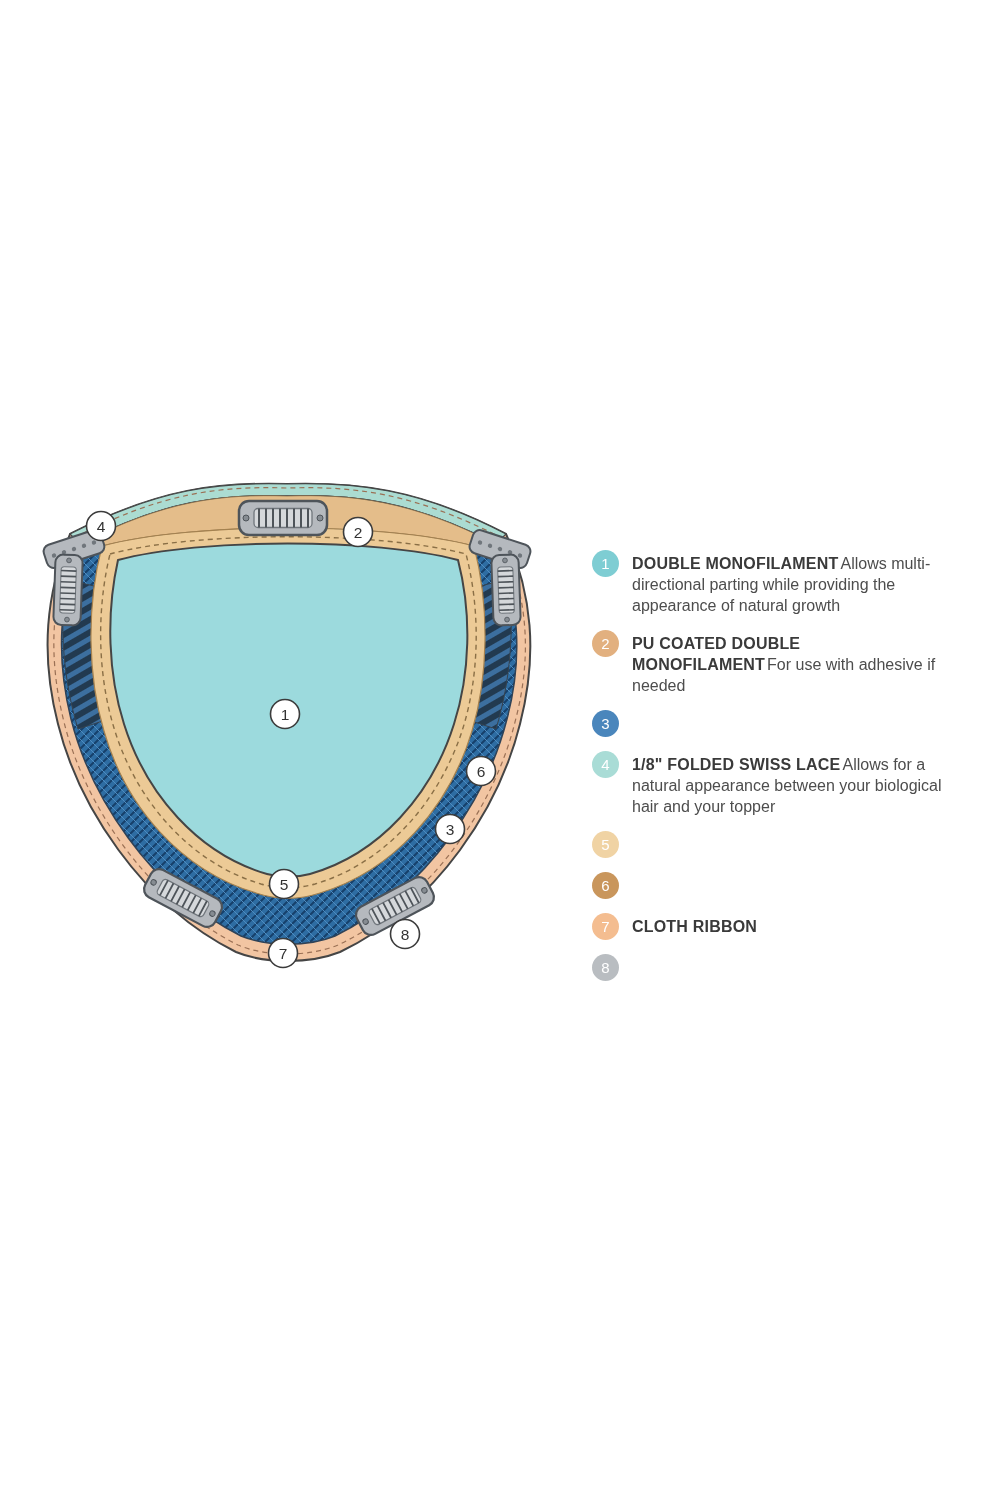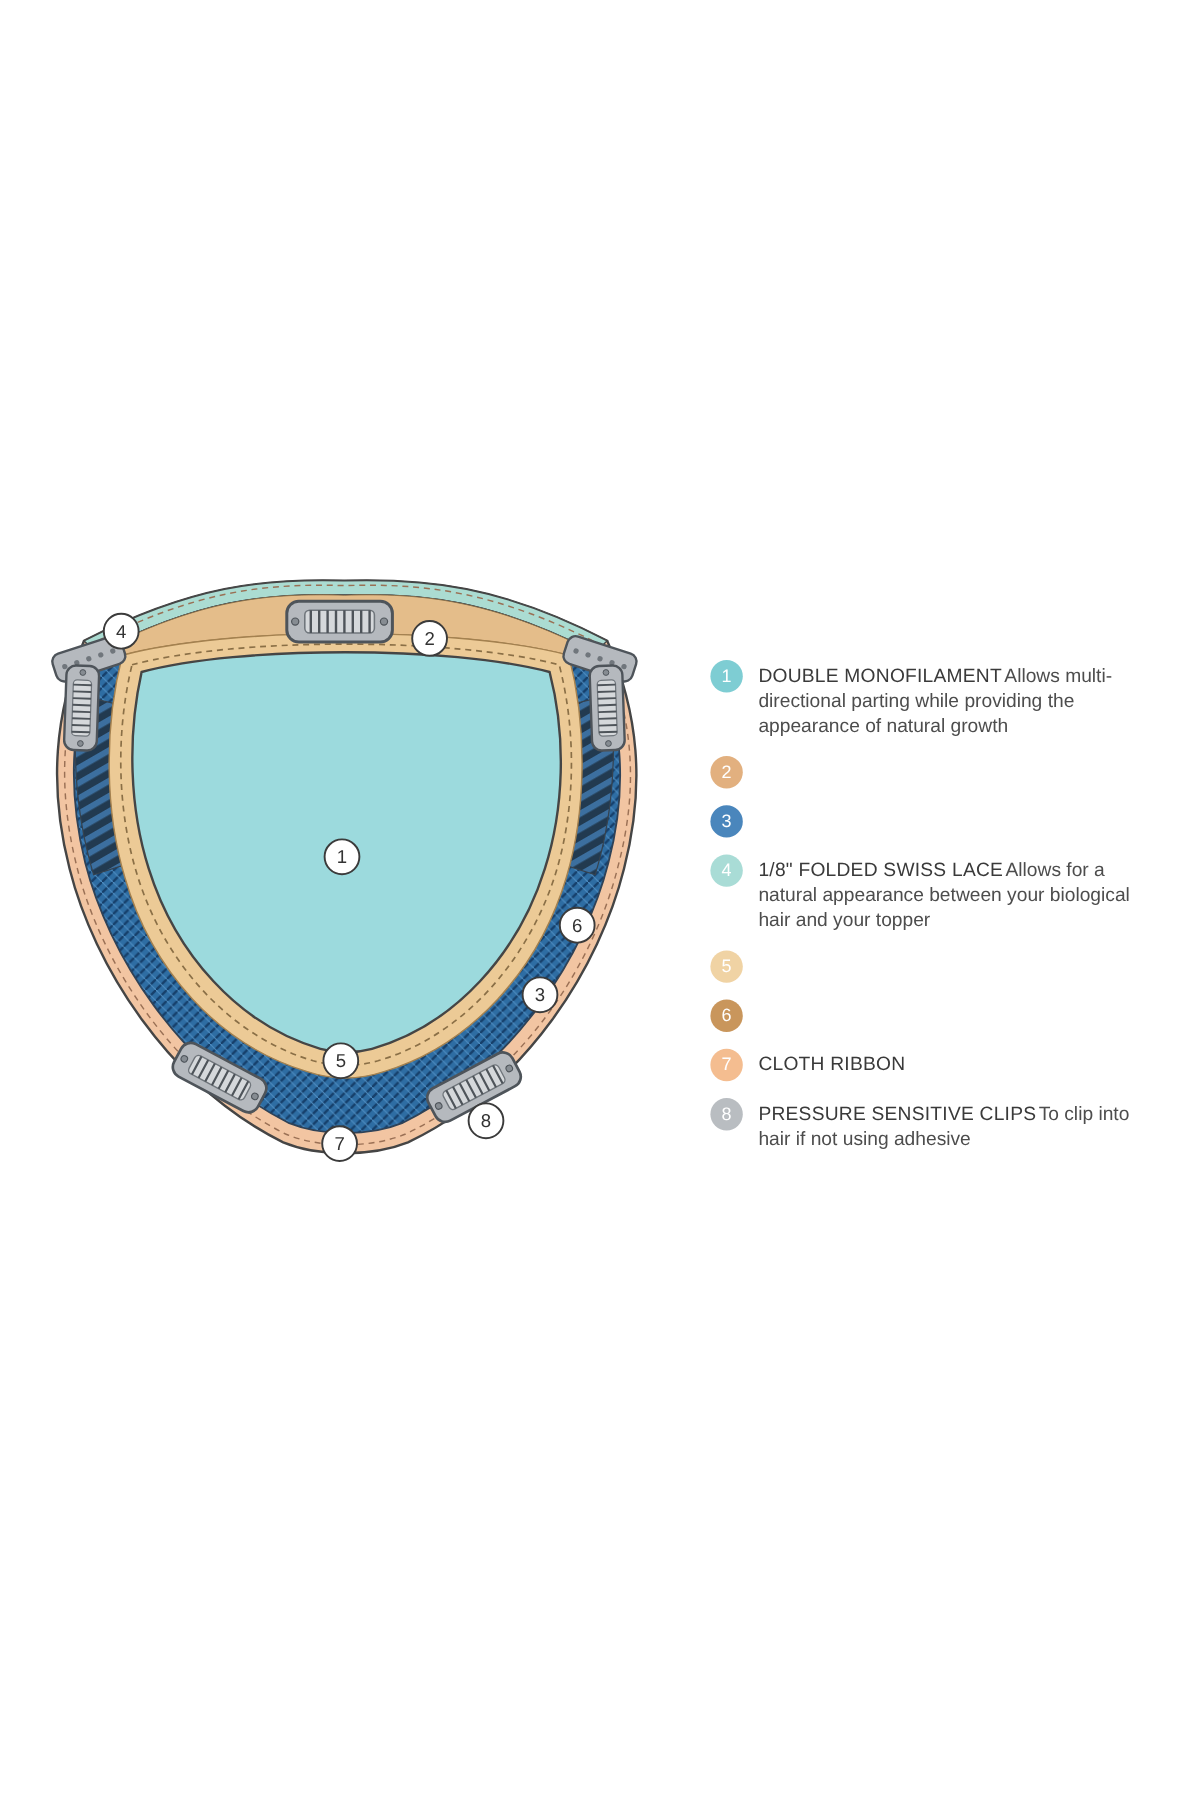--- a/index.html
+++ b/index.html
@@ -11,21 +11,21 @@
   .diagram-wrap svg { display:block; width:500px; height:500px; }
 
   .legend { position:absolute; left:592px; top:553px; width:372px; display:flex; flex-direction:column; gap:17px; }
   .legend-item { display:flex; align-items:flex-start; }
   .badge {
     flex:0 0 27px; width:27px; height:27px; border-radius:50%;
     color:#ffffff; font-size:15px; line-height:27px; text-align:center;
     margin-right:13px; margin-top:-3px; background:#ccc;
   }
   .legend-text { margin:0; width:330px; font-size:16px; line-height:21px; color:#4d4d4d; }
-  .legend-title { font-weight:normal; color:#3a3a3a; letter-spacing:0.2px; }
+  .legend-title { font-weight:bold; color:#3a3a3a; letter-spacing:0.2px; }
   .legend-desc { margin-left:2px; }
 
   .callout-circle { fill:#ffffff; stroke:#3b3b3b; stroke-width:1.6; }
   .callout-num { font-family:"Liberation Sans", sans-serif; font-size:15.5px; fill:#333333; text-anchor:middle; }
 </style>
 </head>
 <body>
 
 <div class="canvas">
 
@@ -138,20 +138,23 @@
 
     <div class="legend-item">
       <div class="badge" style="background-color: rgb(126, 205, 211);">1</div>
       <p class="legend-text">
         <span class="legend-title">DOUBLE MONOFILAMENT</span><span class="legend-desc">Allows multi-directional parting while providing the appearance of natural growth</span>
       </p>
     </div>
 
     <div class="legend-item">
       <div class="badge" style="background-color: rgb(226, 176, 127);">2</div>
+      <p class="legend-text">
+        <span class="legend-title">PU COATED DOUBLE MONOFILAMENT</span><span class="legend-desc">For use with adhesive if needed</span>
+      </p>
     </div>
 
     <div class="legend-item">
       <div class="badge" style="background-color: rgb(74, 134, 188);">3</div>
     </div>
 
     <div class="legend-item">
       <div class="badge" style="background-color: rgb(169, 220, 214);">4</div>
       <p class="legend-text">
         <span class="legend-title">1/8" FOLDED SWISS LACE</span><span class="legend-desc">Allows for a natural appearance between your biological hair and your topper</span>
@@ -168,19 +171,16 @@
 
     <div class="legend-item">
       <div class="badge" style="background-color: rgb(244, 189, 144);">7</div>
       <p class="legend-text">
         <span class="legend-title">CLOTH RIBBON</span><span class="legend-desc"></span>
       </p>
     </div>
 
     <div class="legend-item">
       <div class="badge" style="background-color: rgb(185, 189, 193);">8</div>
-      <p class="legend-text">
-        <span class="legend-title">PRESSURE SENSITIVE CLIPS</span><span class="legend-desc">To clip into hair if not using adhesive</span>
-      </p>
     </div>
 
   </div>
 </div>
 
 </body></html>

